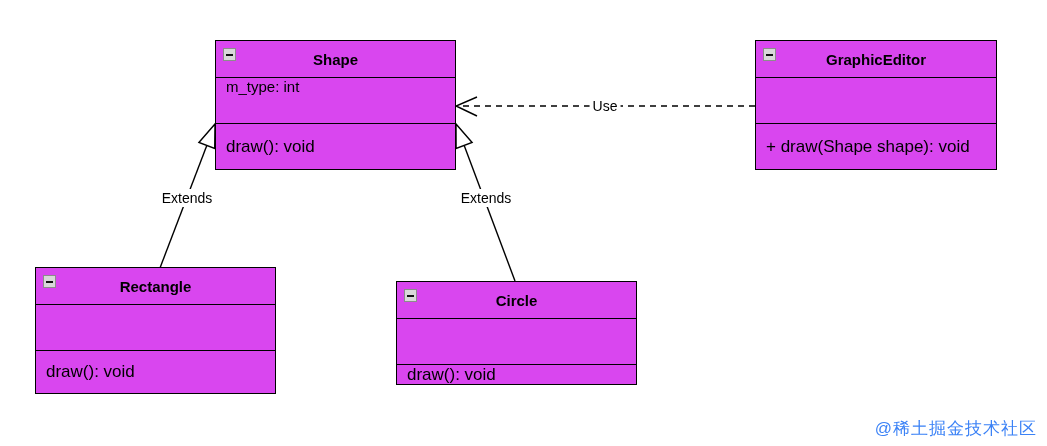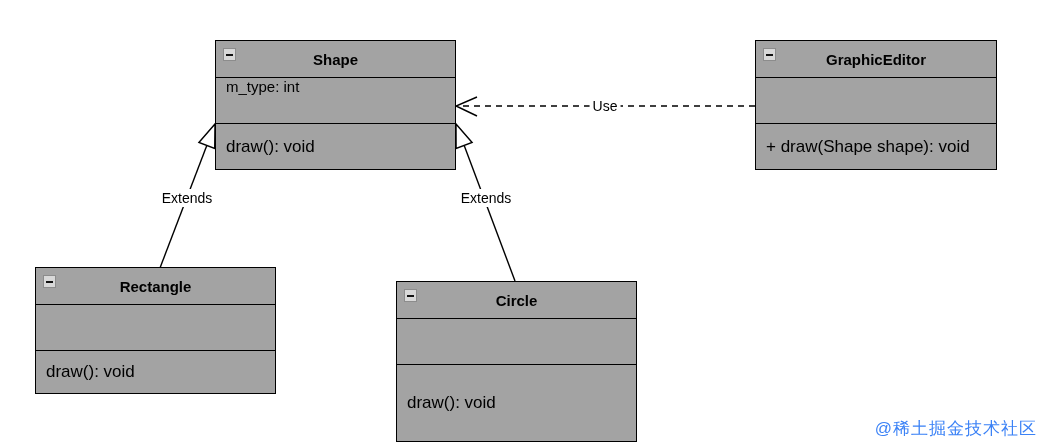--- a/index.html
+++ b/index.html
@@ -17,21 +17,21 @@
   }
   .connector-layer {
     position: absolute;
     left: 0;
     top: 0;
     width: 1047px;
     height: 446px;
   }
   .uml-class {
     position: absolute;
-    background: #a3a3a3;
+    background: #d946ef;
     border: 1.5px solid #000000;
     display: flex;
     flex-direction: column;
     box-sizing: border-box;
   }
   .uml-header {
     height: 36px;
     border-bottom: 1.5px solid #000000;
     position: relative;
     display: flex;
@@ -155,21 +155,21 @@
     <div class="uml-header">
       <span class="collapse-btn"></span>
       <span>Rectangle</span>
     </div>
     <div class="uml-attrs"></div>
     <div class="uml-methods">
       <span>draw(): void</span>
     </div>
   </div>
 
-  <div class="uml-class" style="left:396px; top:281px; width:241px; height:161px;">
+  <div class="uml-class" style="left:396px; top:281px; width:241px; height:104px;">
     <div class="uml-header">
       <span class="collapse-btn"></span>
       <span>Circle</span>
     </div>
     <div class="uml-attrs"></div>
     <div class="uml-methods">
       <span>draw(): void</span>
     </div>
   </div>
 

